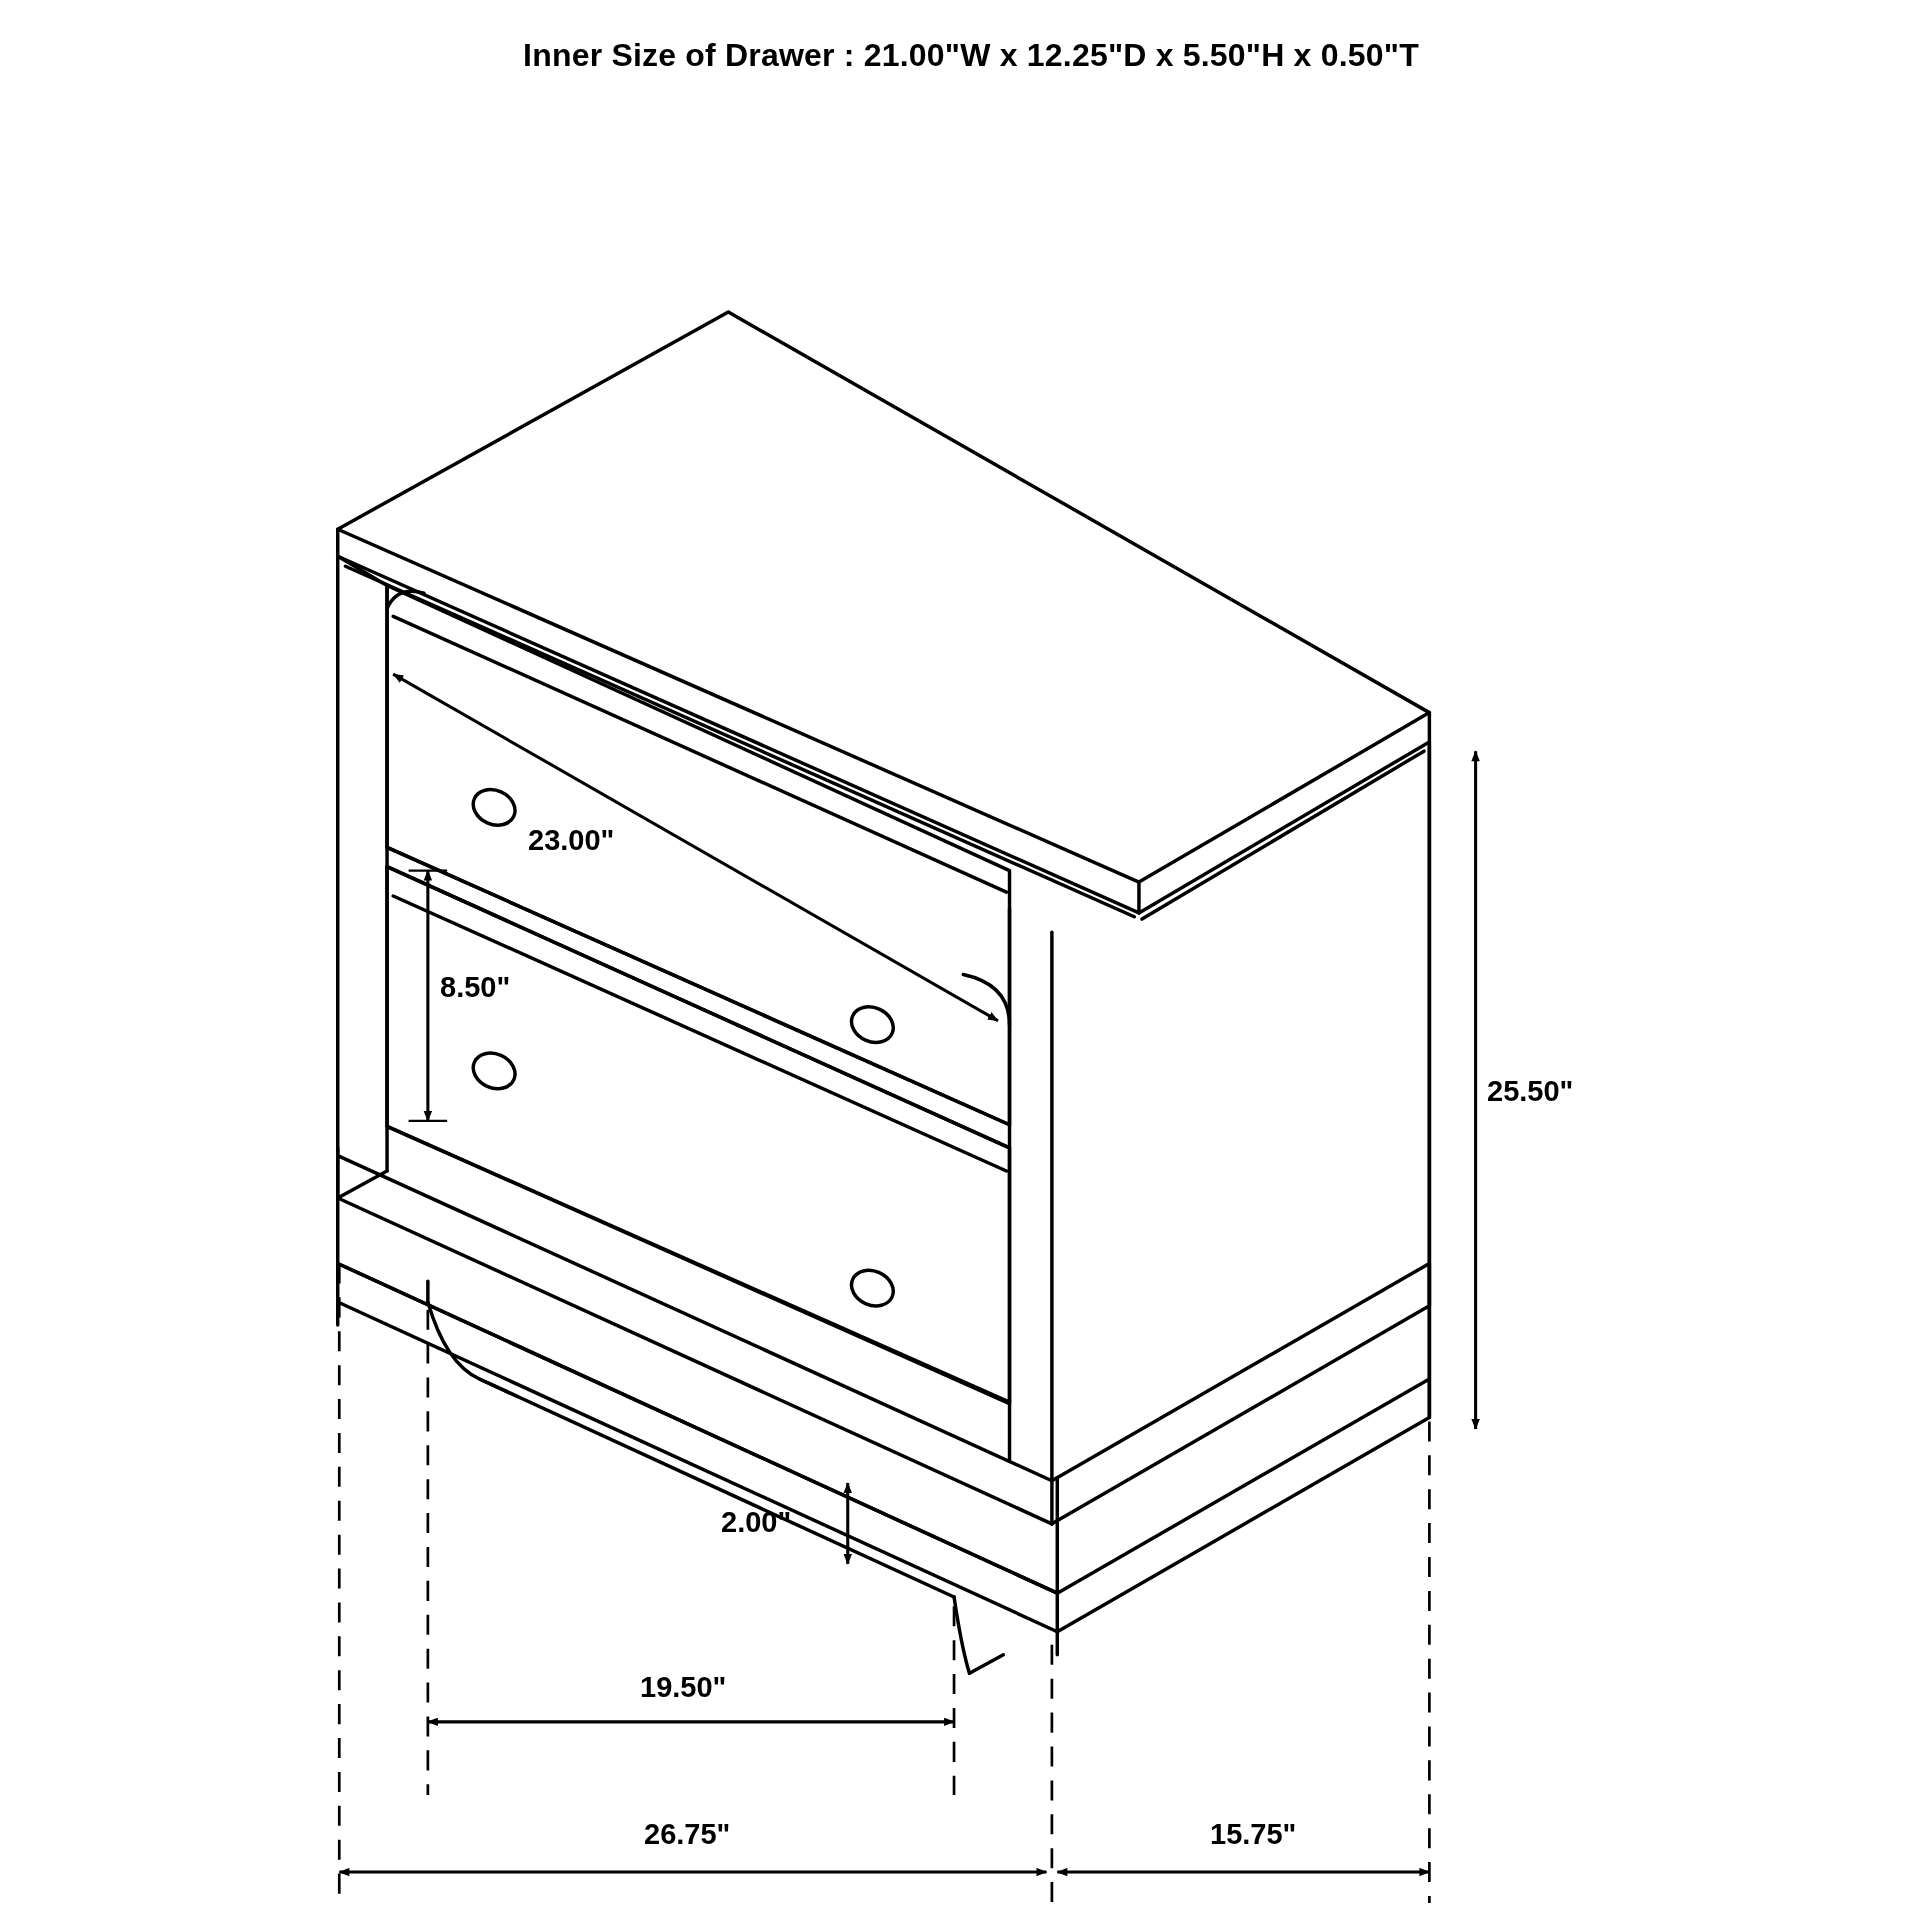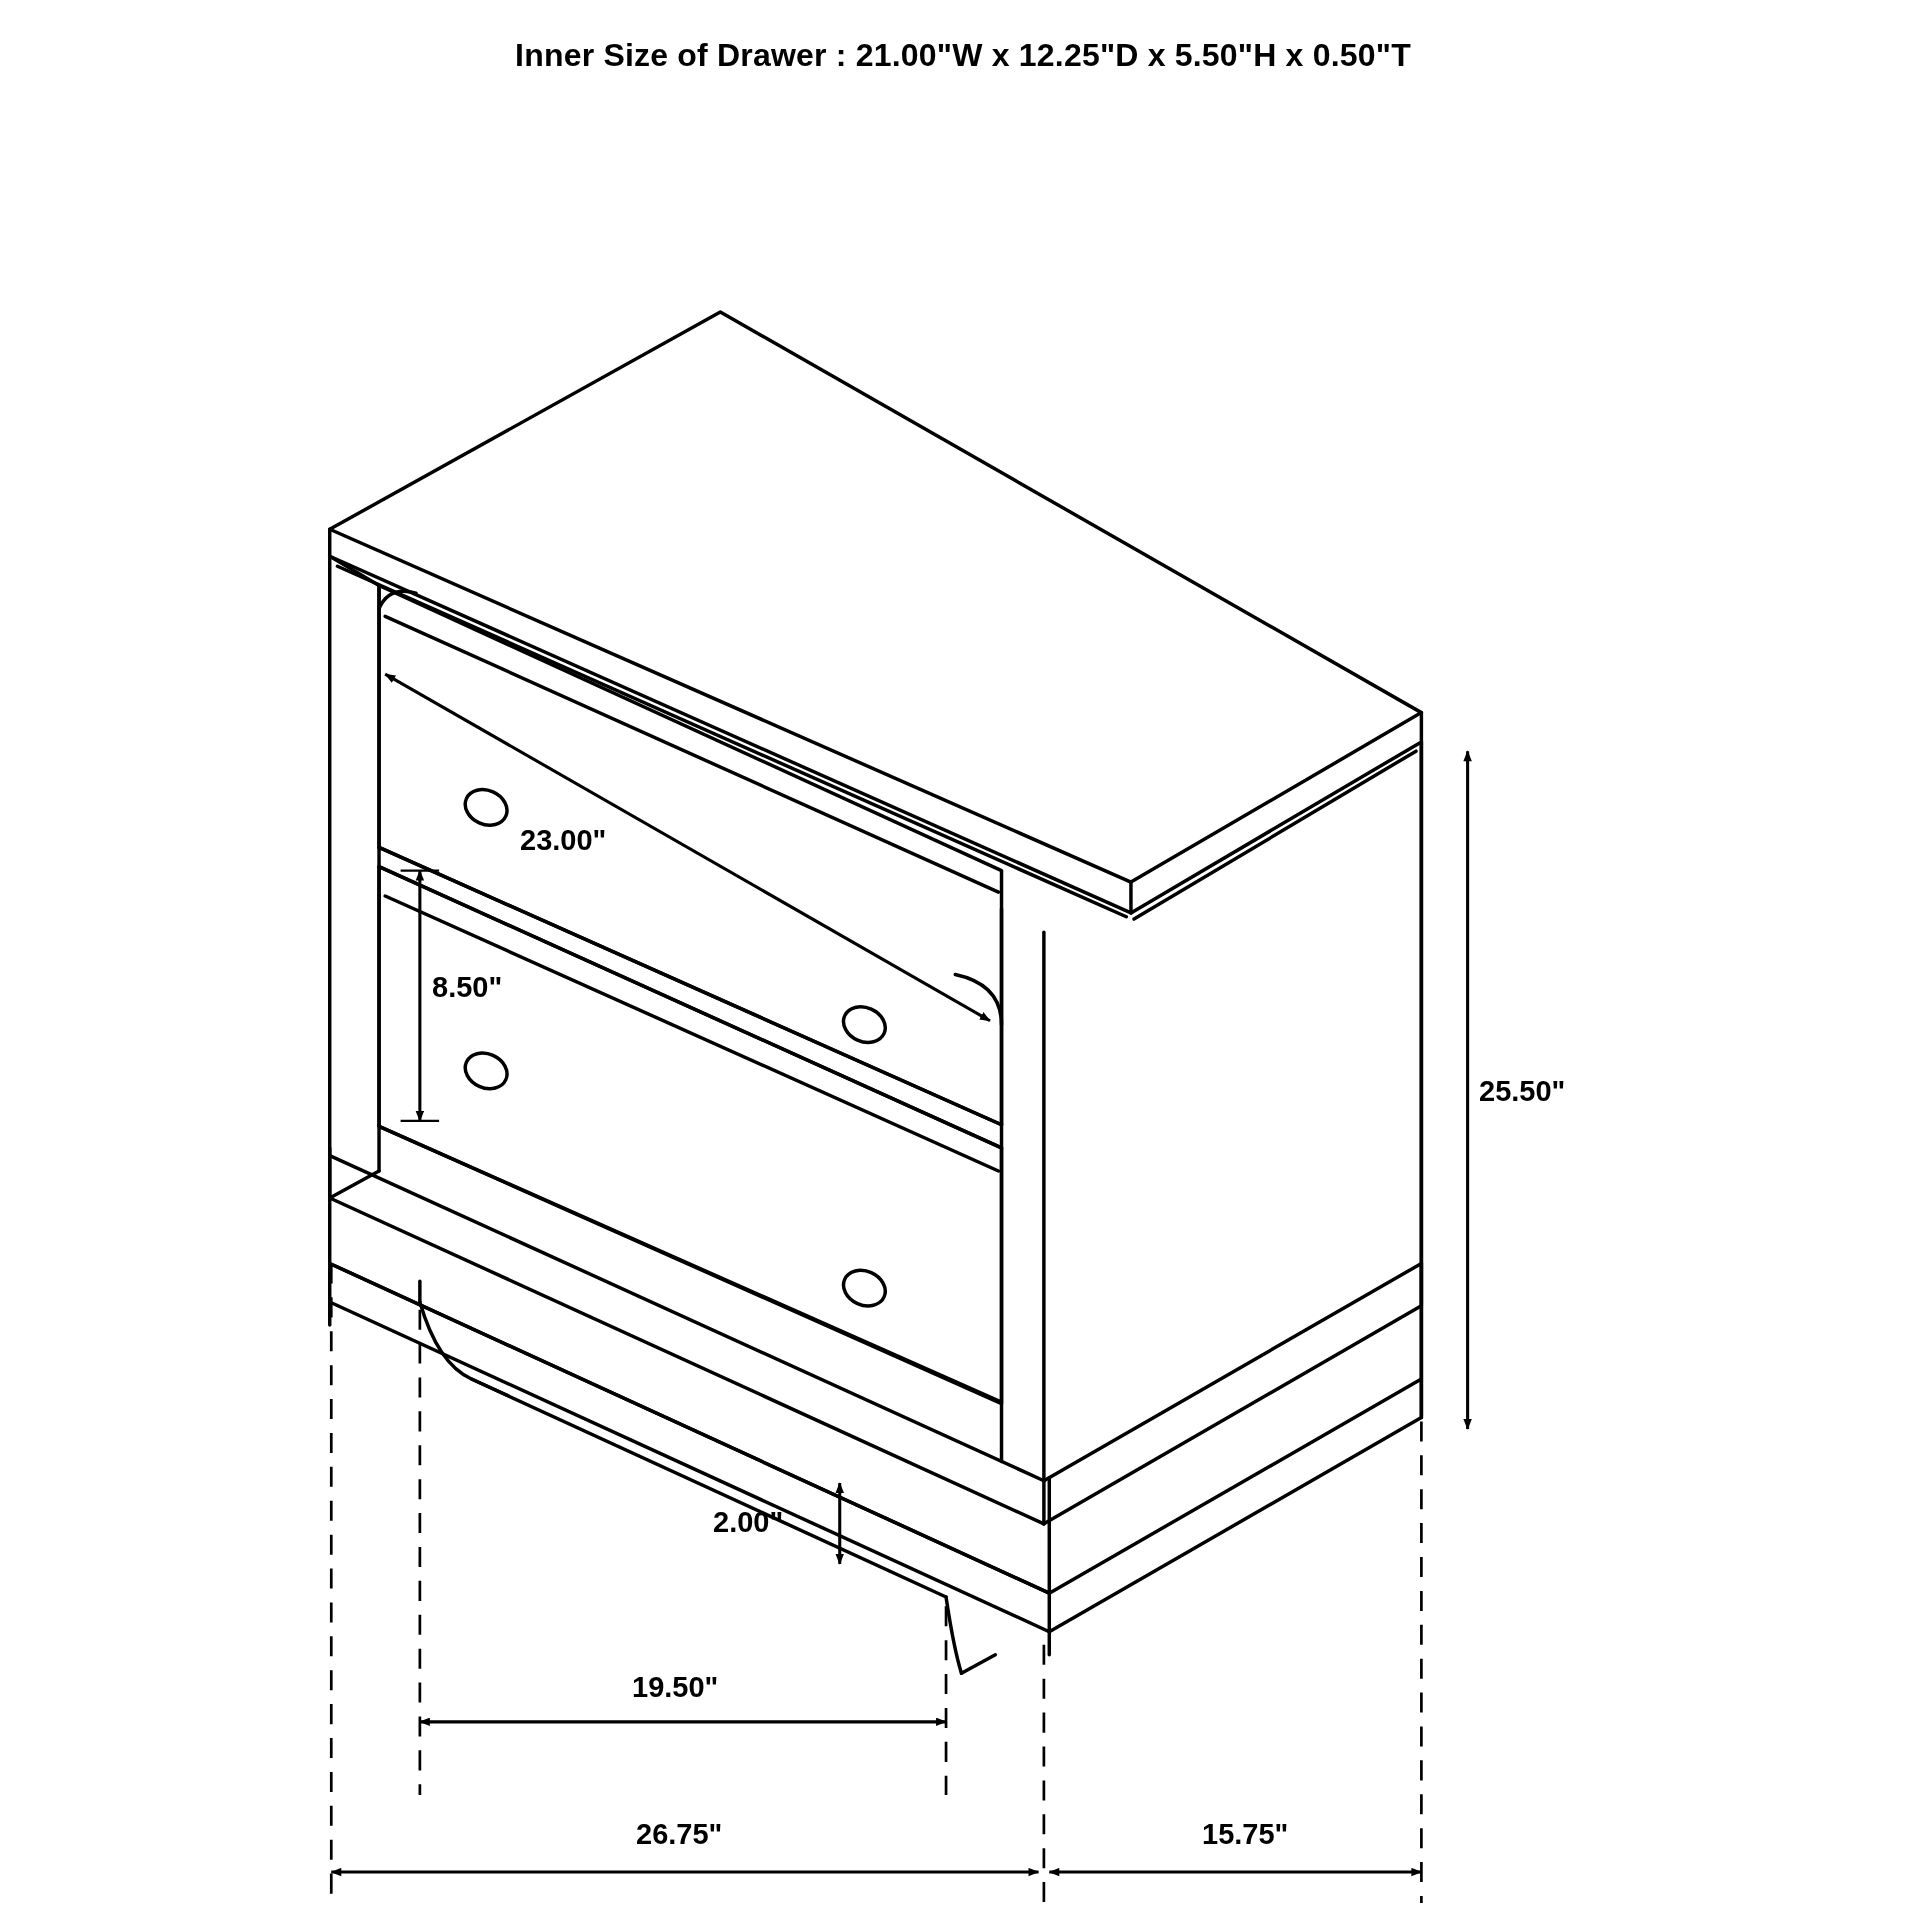--- a/index.html
+++ b/index.html
@@ -11,20 +11,21 @@
     width: 1926px;
     height: 1926px;
     font-family: "Liberation Sans", sans-serif;
     color: #000000;
     overflow: hidden;
   }
   #page {
     position: relative;
     width: 1696px;
     height: 1926px;
+    margin-left: 8px;
   }
   #title {
     position: absolute;
     top: 37px;
     left: 0;
     width: 1926px;
     text-align: center;
     font-size: 32px;
     font-weight: bold;
     letter-spacing: 0.2px;

